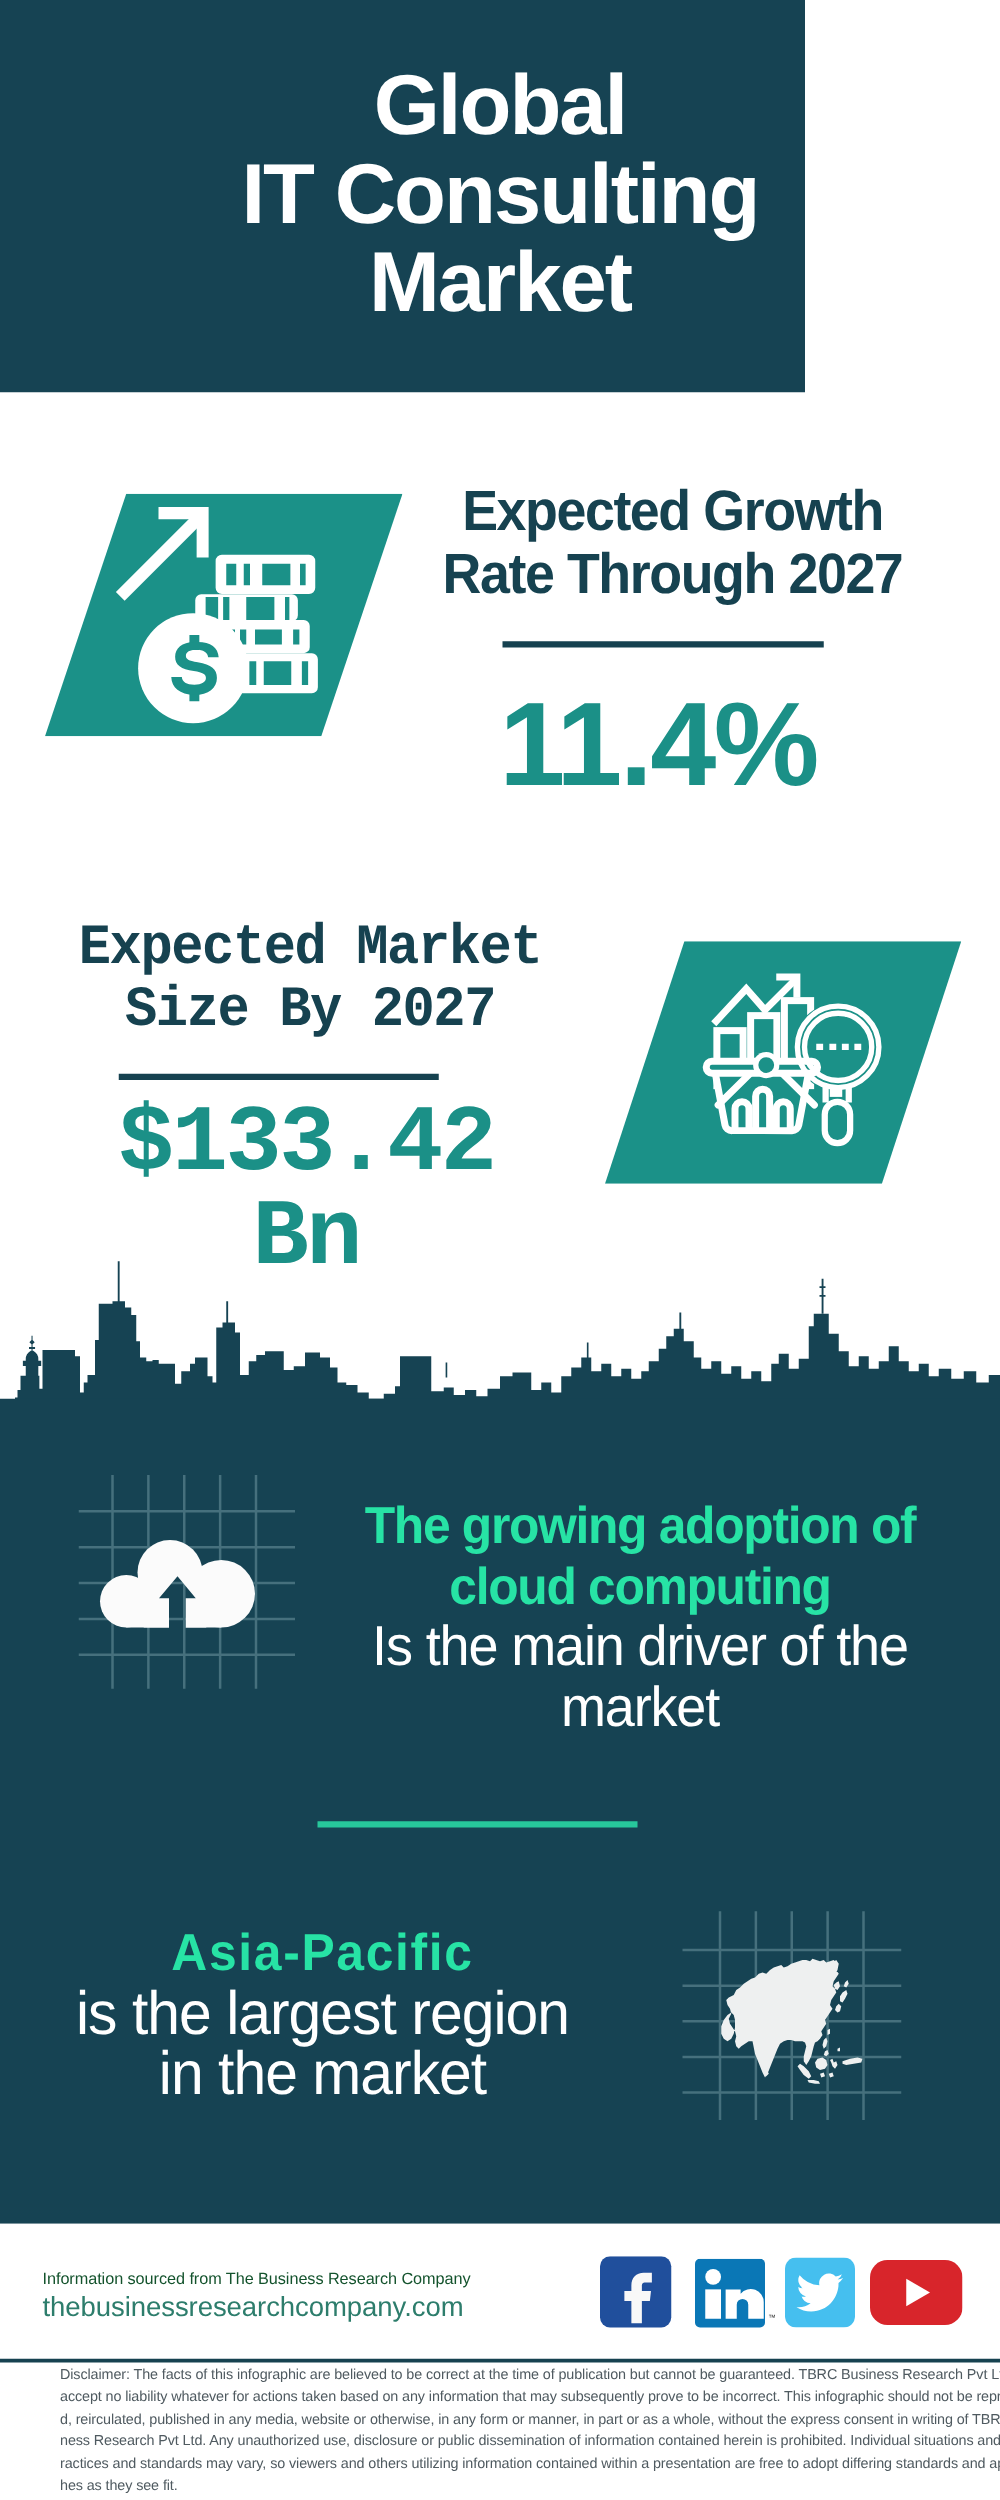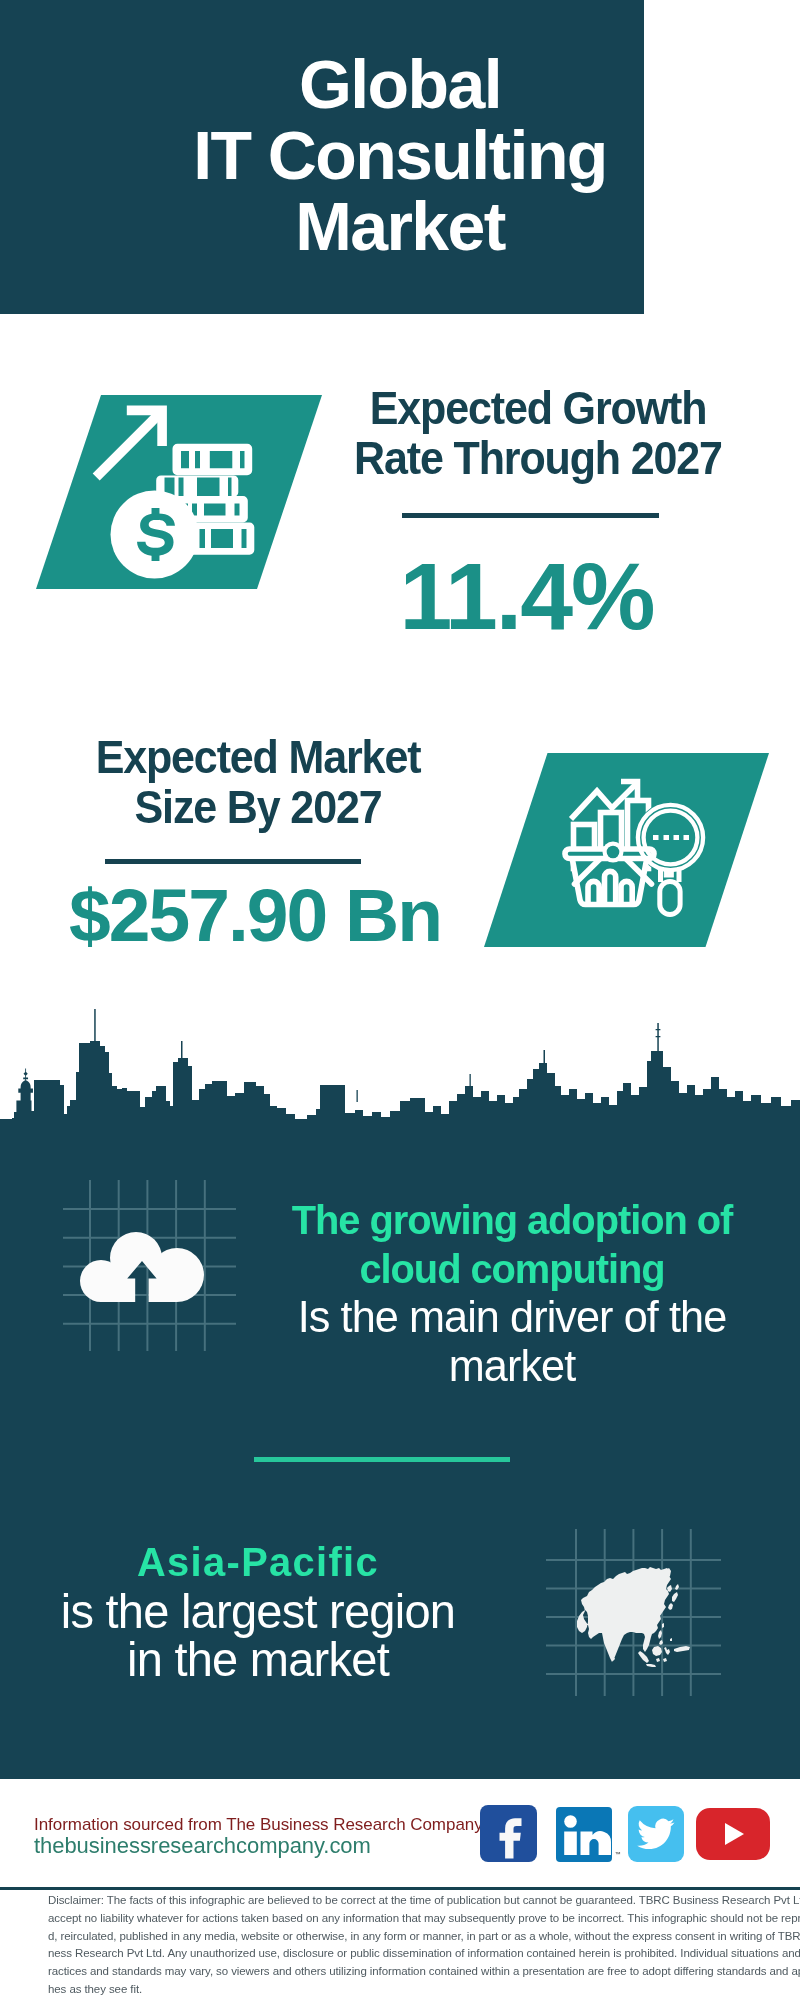--- a/index.html
+++ b/index.html
@@ -47,21 +47,21 @@
     letter-spacing:-1.1px;transform:scaleX(0.96);
   }
   .stmt .hl{color:#27E3A5;font-weight:bold;font-size:41.5px;line-height:48.5px;letter-spacing:-1.1px;white-space:pre-line;}
   .stmt > div:not(.hl){font-size:45px;line-height:48.5px;letter-spacing:-0.95px;white-space:pre-line;}
   .divider{position:absolute;height:4px;background:#27C79B;}
   .gridicon{position:absolute;}
   .gridicon svg{display:block;}
 
   
   .footer{position:absolute;left:0;top:1779px;width:800px;height:221px;background:#fff;}
-  .src-line1{position:absolute;left:34px;top:1815px;color:#7f1d1d;font-size:17px;letter-spacing:-0.05px;}
+  .src-line1{position:absolute;left:34px;top:1815px;color:#14532d;font-size:13px;letter-spacing:-0.05px;}
   .src-line2{position:absolute;left:34px;top:1833px;color:#2D7D6C;font-size:22px;letter-spacing:-0.05px;}
   .social{position:absolute;top:1805px;}
   .social svg{display:block;}
   .social svg{display:block;}
   .discl-sep{position:absolute;left:0;top:1887px;width:800px;height:3px;background:#164250;}
   .discl{
     position:absolute;left:5px;top:1892px;width:790px;
     color:#4f5a60;font-size:11.5px;line-height:17.8px;text-align:left;letter-spacing:-0.09px;
     word-break:break-all;
     margin-left:43px;
@@ -123,25 +123,25 @@
       </g>
     </svg>
   </div>
   <div class="blk" style="left:328px;top:384px;width:420px;">
     <div class="blk-title">Expected Growth
 Rate Through 2027</div>
     <div class="rule" style="width:257px;margin-top:29px;margin-left:74px;"></div>
     <div class="bignum" style="margin-left:-23px;">11.4%</div>
   </div>
 
-  <div class="blk" style="left:48px;top:733px;width:420px;">
+  <div class="blk" style="left:38px;top:733px;width:420px;font-family:Liberation Mono, monospace;">
     <div class="blk-title">Expected Market
 Size By 2027</div>
     <div class="rule" style="width:256px;margin-top:26px;margin-left:57px;"></div>
-    <div class="bignum" style="font-size:75px;line-height:75px;margin-top:14px;margin-left:-6px;">$257.90 Bn</div>
+    <div class="bignum" style="font-size:75px;line-height:75px;margin-top:14px;margin-left:-6px;">$133.42 Bn</div>
   </div>
   <div class="para" style="left:484px;top:753px;width:285px;height:194px;">
     <svg width="285" height="194" viewBox="0 0 285 194">
       <polygon points="63.5,0 285,0 221.5,194 0,194" fill="#1B9188"></polygon>
       <g transform="translate(-484,-753)">
         <g stroke="#ffffff" fill="none" stroke-width="5.6" stroke-linecap="butt" stroke-linejoin="miter">
 
           <polyline points="571,819 597,791 612,808 637,783"></polyline>
 
           <path d="M621,781.5 h16.5 v16.5"></path>

